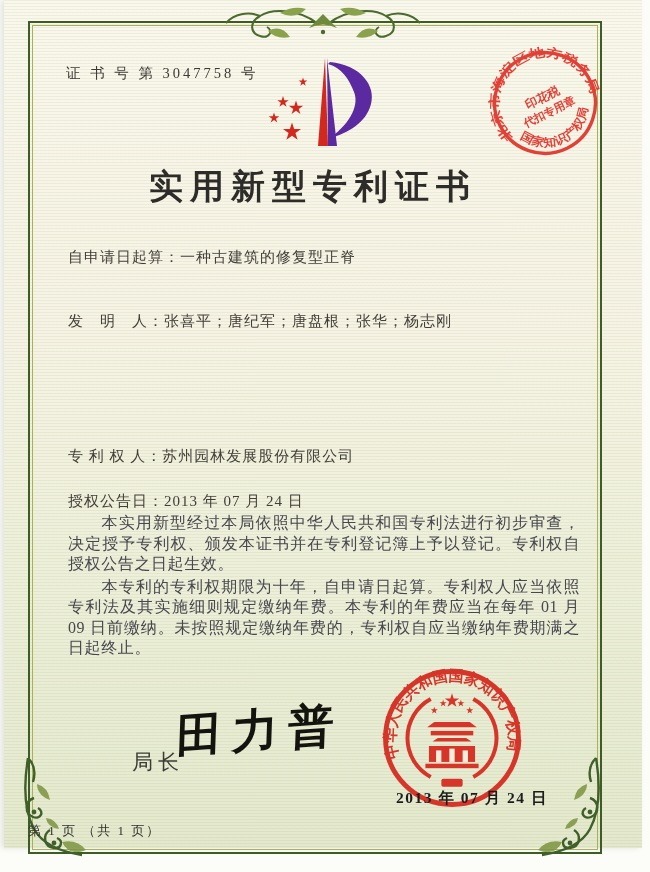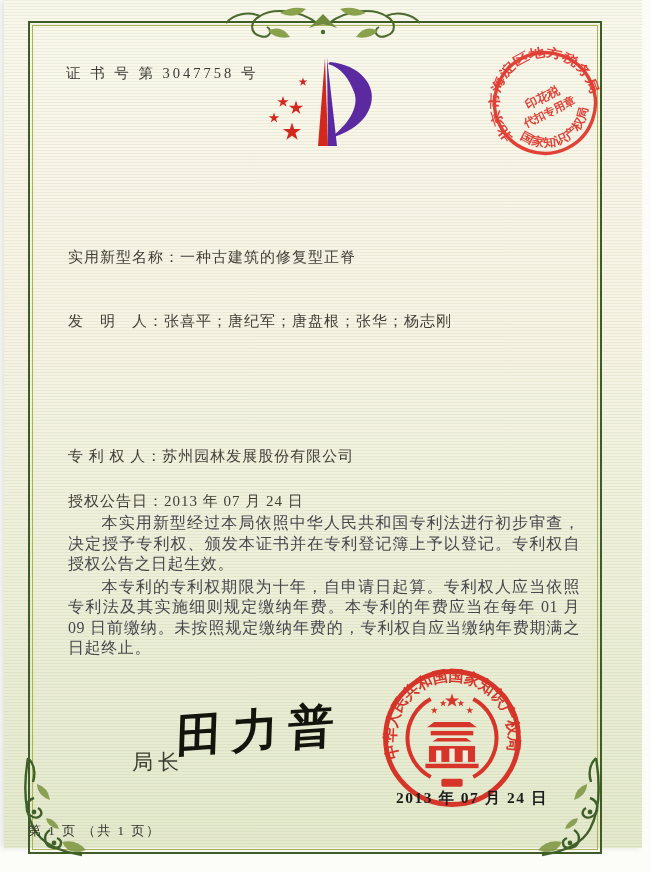--- a/index.html
+++ b/index.html
@@ -130,22 +130,23 @@
           <textPath href="#stamp-top-arc" startOffset="0" textLength="180" lengthAdjust="spacingAndGlyphs">北京市海淀区地方税务局</textPath>
         </text>
         <text font-size="12" font-weight="bold">
           <textPath href="#stamp-bottom-arc" startOffset="0" textLength="92" lengthAdjust="spacingAndGlyphs">国家知识产权局</textPath>
         </text>
         <text x="65" y="63" font-size="12.5" font-weight="bold" text-anchor="middle">印花税</text>
         <text x="65" y="79" font-size="11.5" font-weight="bold" text-anchor="middle">代扣专用章</text>
       </g>
     </svg>
 
+    <div class="title">实用新型专利证书</div>
 
-    <div class="field f0"><span>实用新型名称：</span><span>一种古建筑的修复型正脊</span></div>
+    <div class="field f0"><span>自申请日起算：</span><span>一种古建筑的修复型正脊</span></div>
     <div class="field f1"><span>发　明　人：</span><span>张喜平；唐纪军；唐盘根；张华；杨志刚</span></div>
     <div class="field f4"><span>专 利 权 人：</span><span>苏州园林发展股份有限公司</span></div>
     <div class="field f5"><span>授权公告日：</span><span>2013 年 07 月 24 日</span></div>
 
     <div class="body-text">
       <p>本实用新型经过本局依照中华人民共和国专利法进行初步审查，决定授予专利权、颁发本证书并在专利登记簿上予以登记。专利权自授权公告之日起生效。</p>
       <p>本专利的专利权期限为十年，自申请日起算。专利权人应当依照专利法及其实施细则规定缴纳年费。本专利的年费应当在每年 01 月 09 日前缴纳。未按照规定缴纳年费的，专利权自应当缴纳年费期满之日起终止。</p>
     </div>
 
     <div class="director">局长</div>

